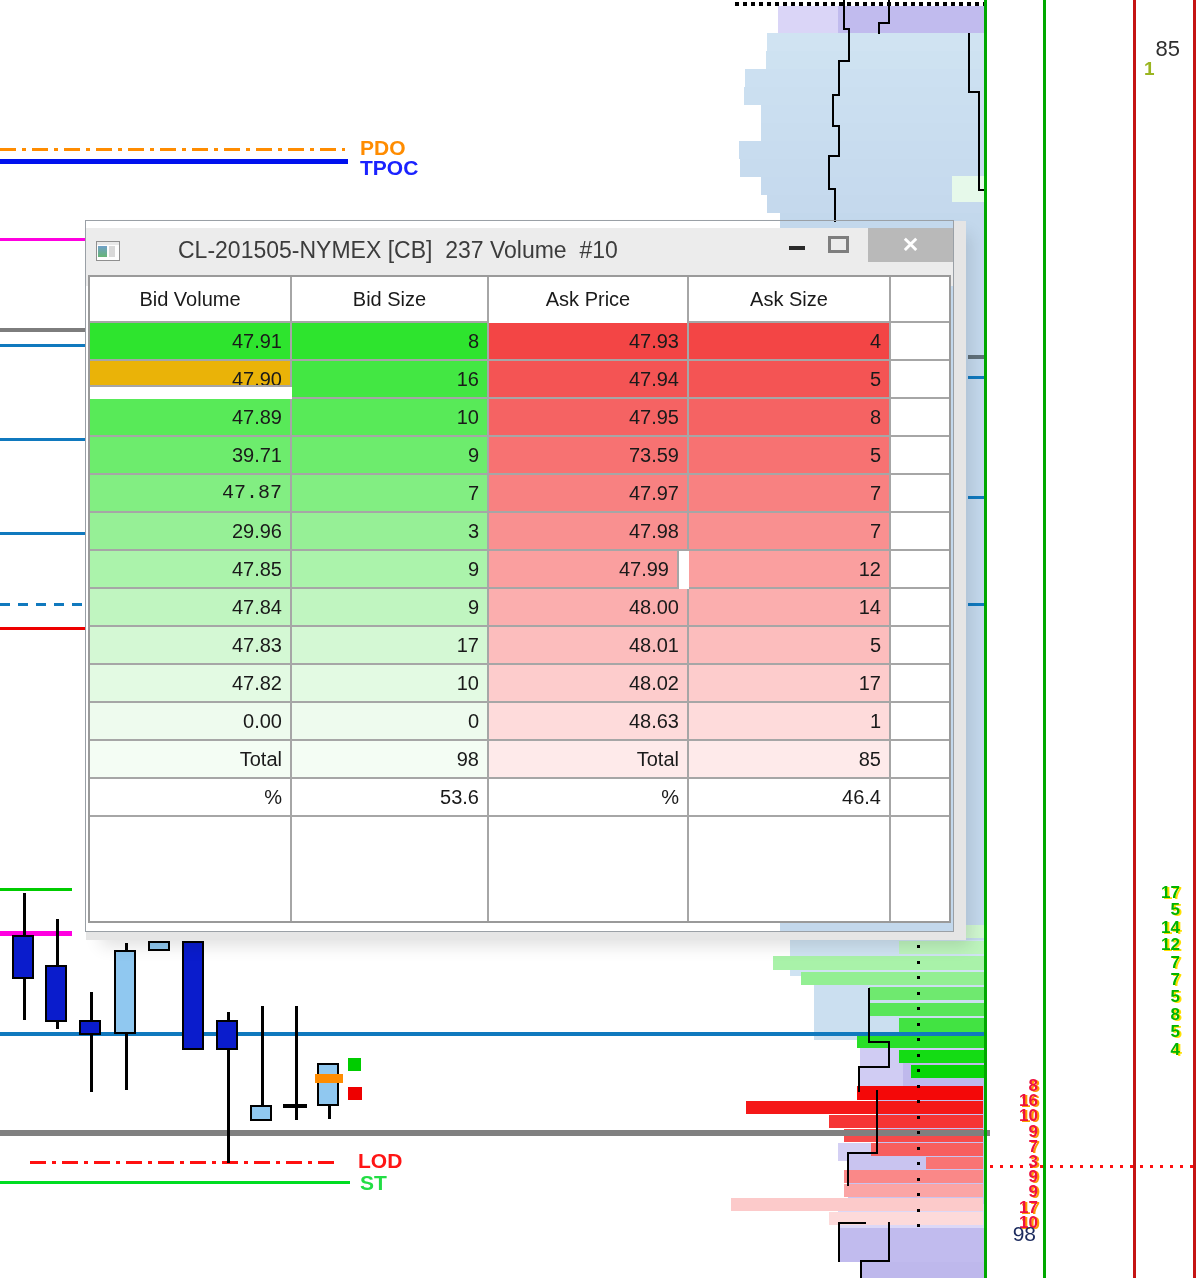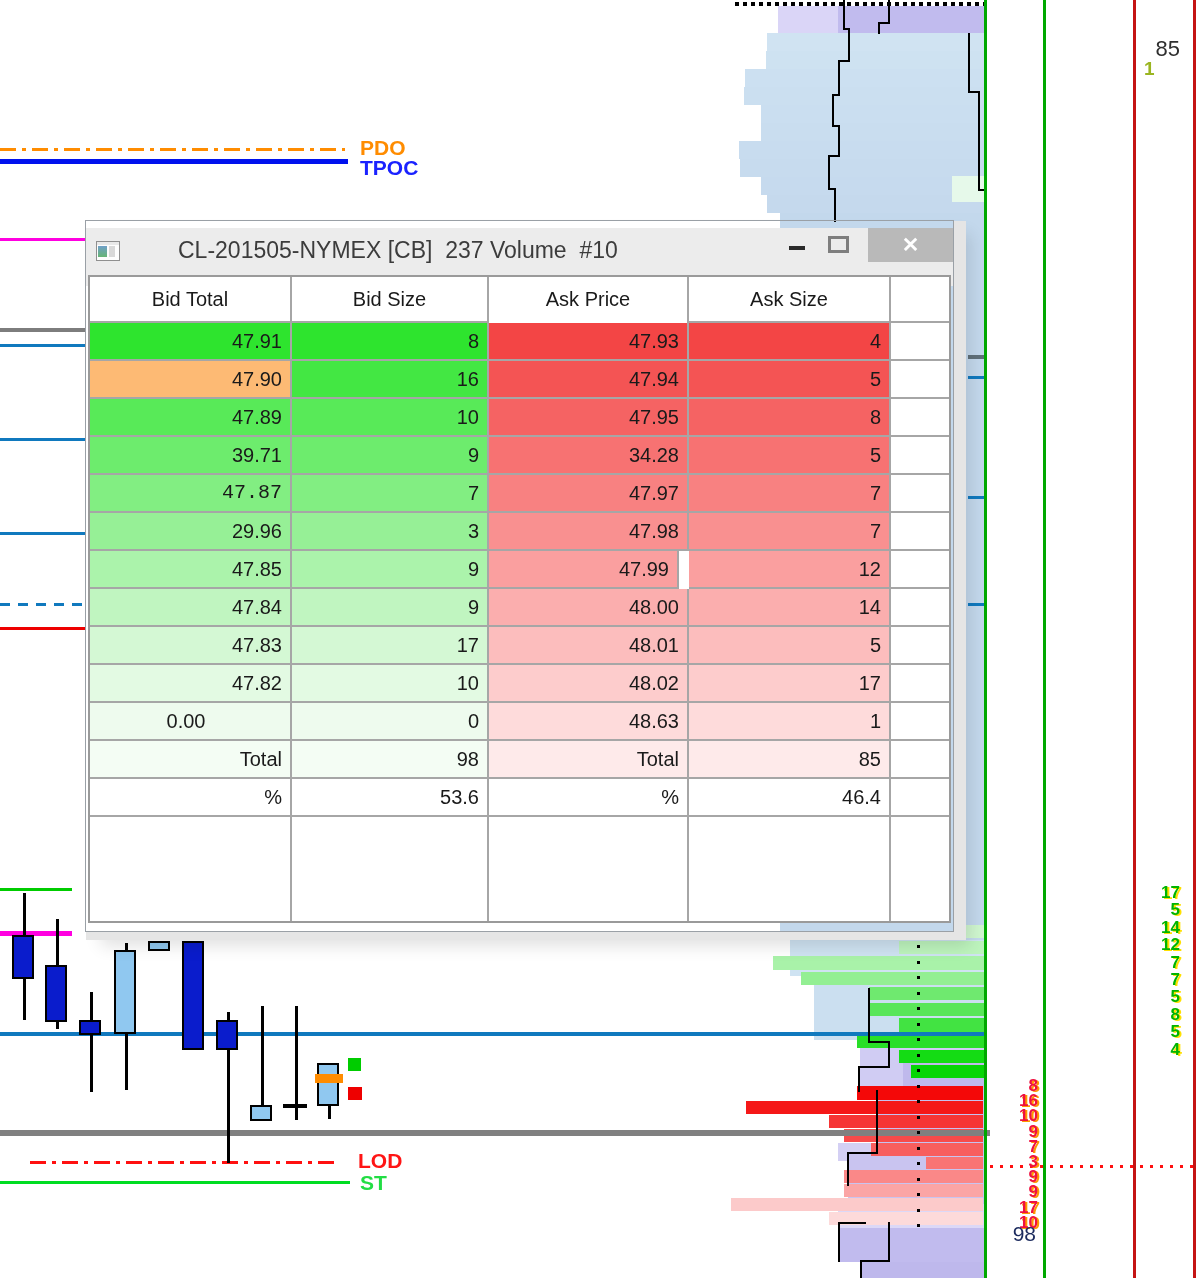--- a/index.html
+++ b/index.html
@@ -221,45 +221,45 @@
           <div class="p1"></div>
           <div class="p2"></div>
         </div>
       <div class="title-text">CL-201505-NYMEX [CB]  237 Volume  #10</div>
       <div class="btn-min"></div>
       <div class="btn-max"></div>
       <div class="btn-close">✕</div>
     </div>
     <div class="table-wrap">
       <div id="table-header">
-          <div class="hdr-cell" style="left: 0px; top: 0px; width: 202px; height: 46px;">Bid Total</div>
+          <div class="hdr-cell" style="left: 0px; top: 0px; width: 202px; height: 46px;">Bid Volume</div>
           <div class="hdr-cell" style="left: 202px; top: 0px; width: 197px; height: 46px;">Bid Size</div>
           <div class="hdr-cell" style="left: 399px; top: 0px; width: 200px; height: 54px;">Ask Price</div>
           <div class="hdr-cell" style="left: 599px; top: 0px; width: 202px; height: 46px;">Ask Size</div>
           <div class="hdr-cell" style="left: 801px; top: 0px; width: 58px; height: 46px; border-right: none;"></div>
         </div>
       <div id="table-body">
           <div class="cell" style="left: 0px; top: 46px; width: 202px; height: 38px; background: rgb(46, 228, 46);">47.91</div>
           <div class="cell" style="left: 202px; top: 46px; width: 197px; height: 38px; background: rgb(46, 228, 46);">8</div>
           <div class="cell" style="left: 399px; top: 46px; width: 200px; height: 38px; background: rgb(243, 69, 69);">47.93</div>
           <div class="cell" style="left: 599px; top: 46px; width: 202px; height: 38px; background: rgb(243, 69, 69);">4</div>
           <div class="cell" style="left: 801px; top: 46px; width: 58px; height: 38px; background: rgb(255, 255, 255); border-right: none;"></div>
-          <div class="cell" style="left: 0px; top: 84px; width: 202px; height: 38px; background: #fdba74;">47.90</div>
+          <div class="cell" style="left: 0px; top: 84px; width: 202px; height: 26px; background: #eab308;">47.90</div>
           <div class="cell" style="left: 202px; top: 84px; width: 197px; height: 38px; background: rgb(67, 231, 67);">16</div>
           <div class="cell" style="left: 399px; top: 84px; width: 200px; height: 38px; background: rgb(244, 84, 84);">47.94</div>
           <div class="cell" style="left: 599px; top: 84px; width: 202px; height: 38px; background: rgb(244, 84, 84);">5</div>
           <div class="cell" style="left: 801px; top: 84px; width: 58px; height: 38px; background: rgb(255, 255, 255); border-right: none;"></div>
           <div class="cell" style="left: 0px; top: 122px; width: 202px; height: 38px; background: rgb(88, 234, 88);">47.89</div>
           <div class="cell" style="left: 202px; top: 122px; width: 197px; height: 38px; background: rgb(88, 234, 88);">10</div>
           <div class="cell" style="left: 399px; top: 122px; width: 200px; height: 38px; background: rgb(245, 99, 99);">47.95</div>
           <div class="cell" style="left: 599px; top: 122px; width: 202px; height: 38px; background: rgb(245, 99, 99);">8</div>
           <div class="cell" style="left: 801px; top: 122px; width: 58px; height: 38px; background: rgb(255, 255, 255); border-right: none;"></div>
           <div class="cell" style="left: 0px; top: 160px; width: 202px; height: 38px; background: rgb(109, 236, 109);">39.71</div>
           <div class="cell" style="left: 202px; top: 160px; width: 197px; height: 38px; background: rgb(109, 236, 109);">9</div>
-          <div class="cell" style="left: 399px; top: 160px; width: 200px; height: 38px; background: rgb(247, 114, 114);">34.28</div>
+          <div class="cell" style="left: 399px; top: 160px; width: 200px; height: 38px; background: rgb(247, 114, 114);">73.59</div>
           <div class="cell" style="left: 599px; top: 160px; width: 202px; height: 38px; background: rgb(247, 114, 114);">5</div>
           <div class="cell" style="left: 801px; top: 160px; width: 58px; height: 38px; background: rgb(255, 255, 255); border-right: none;"></div>
           <div class="cell" style="left: 0px; top: 198px; width: 202px; height: 38px; background: rgb(130, 238, 130); font-family: Liberation Mono, monospace;">47.87</div>
           <div class="cell" style="left: 202px; top: 198px; width: 197px; height: 38px; background: rgb(130, 238, 130);">7</div>
           <div class="cell" style="left: 399px; top: 198px; width: 200px; height: 38px; background: rgb(248, 129, 129);">47.97</div>
           <div class="cell" style="left: 599px; top: 198px; width: 202px; height: 38px; background: rgb(248, 129, 129);">7</div>
           <div class="cell" style="left: 801px; top: 198px; width: 58px; height: 38px; background: rgb(255, 255, 255); border-right: none;"></div>
           <div class="cell" style="left: 0px; top: 236px; width: 202px; height: 38px; background: rgb(150, 240, 150);">29.96</div>
           <div class="cell" style="left: 202px; top: 236px; width: 197px; height: 38px; background: rgb(150, 240, 150);">3</div>
           <div class="cell" style="left: 399px; top: 236px; width: 200px; height: 38px; background: rgb(249, 144, 144);">47.98</div>
@@ -278,21 +278,21 @@
           <div class="cell" style="left: 0px; top: 350px; width: 202px; height: 38px; background: rgb(212, 248, 212);">47.83</div>
           <div class="cell" style="left: 202px; top: 350px; width: 197px; height: 38px; background: rgb(212, 248, 212);">17</div>
           <div class="cell" style="left: 399px; top: 350px; width: 200px; height: 38px; background: rgb(252, 189, 189);">48.01</div>
           <div class="cell" style="left: 599px; top: 350px; width: 202px; height: 38px; background: rgb(252, 189, 189);">5</div>
           <div class="cell" style="left: 801px; top: 350px; width: 58px; height: 38px; background: rgb(255, 255, 255); border-right: none;"></div>
           <div class="cell" style="left: 0px; top: 388px; width: 202px; height: 38px; background: rgb(227, 250, 227);">47.82</div>
           <div class="cell" style="left: 202px; top: 388px; width: 197px; height: 38px; background: rgb(227, 250, 227);">10</div>
           <div class="cell" style="left: 399px; top: 388px; width: 200px; height: 38px; background: rgb(253, 204, 204);">48.02</div>
           <div class="cell" style="left: 599px; top: 388px; width: 202px; height: 38px; background: rgb(253, 204, 204);">17</div>
           <div class="cell" style="left: 801px; top: 388px; width: 58px; height: 38px; background: rgb(255, 255, 255); border-right: none;"></div>
-          <div class="cell" style="left: 0px; top: 426px; width: 202px; height: 38px; background: rgb(238, 251, 238); text-align: center;">0.00</div>
+          <div class="cell" style="left: 0px; top: 426px; width: 202px; height: 38px; background: rgb(238, 251, 238);">0.00</div>
           <div class="cell" style="left: 202px; top: 426px; width: 197px; height: 38px; background: rgb(238, 251, 238);">0</div>
           <div class="cell" style="left: 399px; top: 426px; width: 200px; height: 38px; background: rgb(254, 219, 219);">48.63</div>
           <div class="cell" style="left: 599px; top: 426px; width: 202px; height: 38px; background: rgb(254, 219, 219);">1</div>
           <div class="cell" style="left: 801px; top: 426px; width: 58px; height: 38px; background: rgb(255, 255, 255); border-right: none;"></div>
           <div class="cell" style="left: 0px; top: 464px; width: 202px; height: 38px; background: rgb(244, 253, 244);">Total</div>
           <div class="cell" style="left: 202px; top: 464px; width: 197px; height: 38px; background: rgb(244, 253, 244);">98</div>
           <div class="cell" style="left: 399px; top: 464px; width: 200px; height: 38px; background: rgb(254, 234, 234);">Total</div>
           <div class="cell" style="left: 599px; top: 464px; width: 202px; height: 38px; background: rgb(254, 234, 234);">85</div>
           <div class="cell" style="left: 801px; top: 464px; width: 58px; height: 38px; background: rgb(255, 255, 255); border-right: none;"></div>
           <div class="cell" style="left: 0px; top: 502px; width: 202px; height: 38px; background: rgb(255, 255, 255);">%</div>

